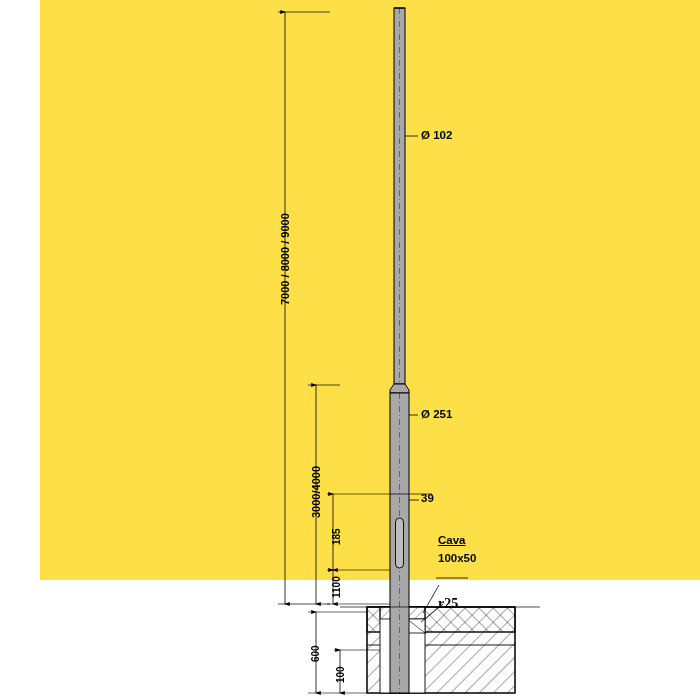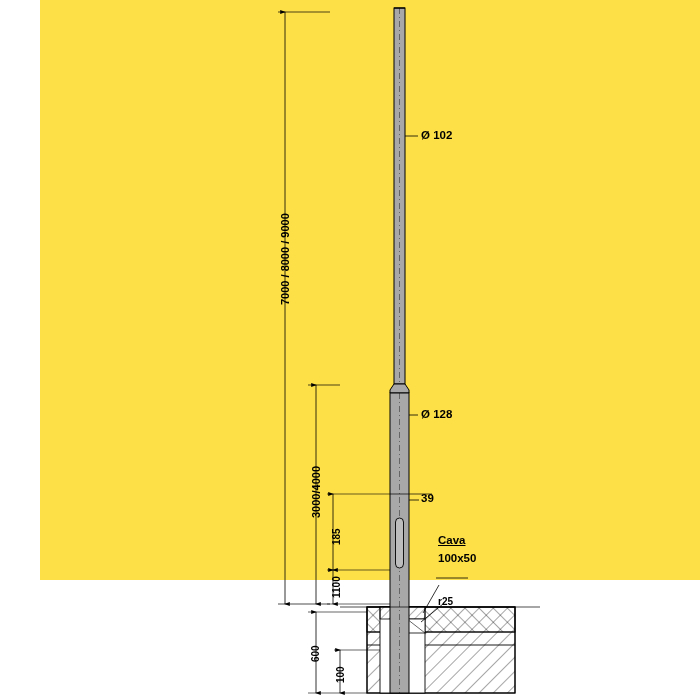--- a/index.html
+++ b/index.html
@@ -44,21 +44,22 @@
   .callout {
     position: absolute;
     font-family: "Liberation Sans", sans-serif;
     font-weight: bold;
     font-size: 11.5px;
     color: #000000;
     white-space: nowrap;
     line-height: 1.15;
   }
   .callout.small {
-    font-size: 10px;
+    font-size: 14px;
+    font-family: Liberation Serif, serif;
   }
   .callout.underline {
     text-decoration: underline;
   }
 </style>
 </head>
 <body>
 
 <div id="stage">
 
@@ -173,21 +174,21 @@
   <div class="dimlabel vertical" style="left:292px; top:545px; font-size:10px;">185</div>
 
   <div class="dimlabel vertical" style="left:292px; top:598px; font-size:10px;">1100</div>
 
   <div class="dimlabel vertical" style="left:271px; top:662px; font-size:10px;">600</div>
 
   <div class="dimlabel vertical" style="left:296px; top:683px; font-size:10px;">100</div>
 
   <div class="callout" style="left:381px; top:129px;">Ø 102</div>
 
-  <div class="callout" style="left:381px; top:408px;">Ø 128</div>
+  <div class="callout" style="left:381px; top:408px;">Ø 251</div>
 
   <div class="callout" style="left:381px; top:492px;">39</div>
 
   <div class="callout underline" style="left:398px; top:534px;">Cava</div>
 
   <div class="callout" style="left:398px; top:552px;">100x50</div>
 
   <div class="callout small" style="left:398px; top:596px;">r25</div>
 
 </div>

